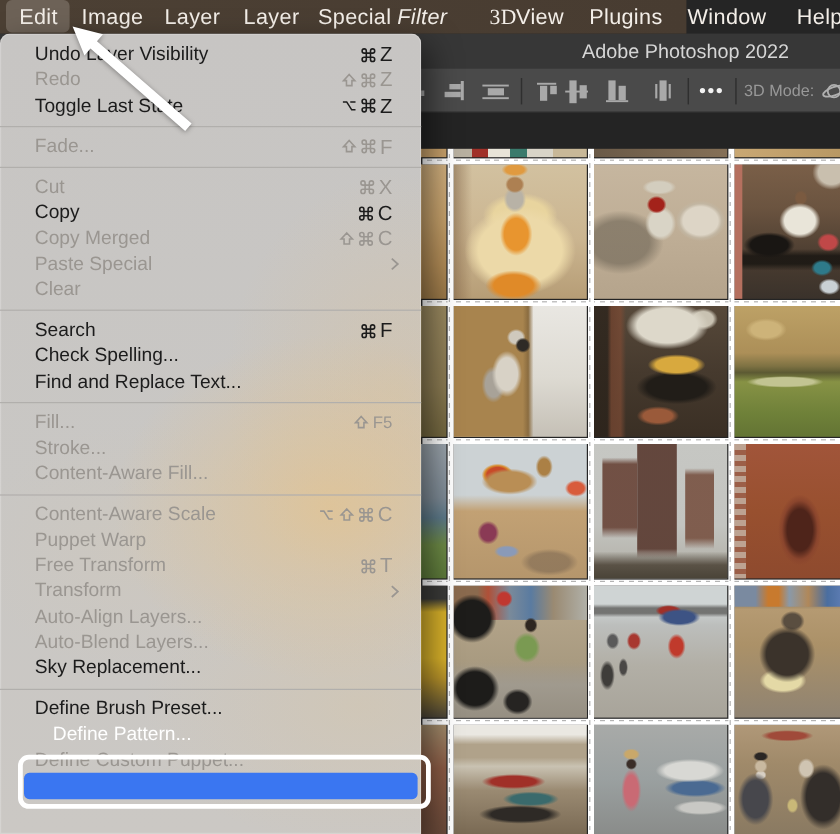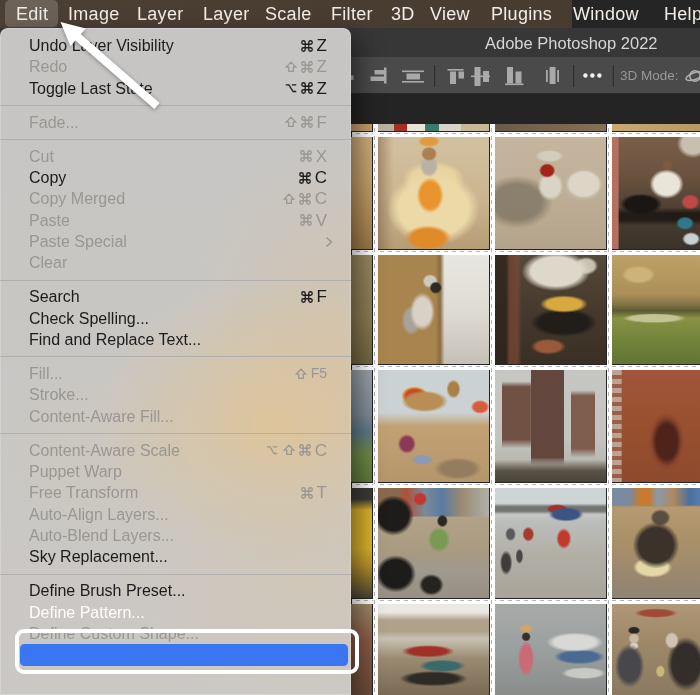--- a/index.html
+++ b/index.html
@@ -227,23 +227,23 @@
   </g>
 </svg>
 </div>
 
 <div id="menubar">
   <div id="edithl"></div>
   <div class="mi" style="left:16px;">Edit</div>
   <div class="mi" style="left:68px;text-align:center;">Image</div>
   <div class="mi" style="left:137px;">Layer</div>
   <div class="mi" style="left:203px;">Layer</div>
-  <div class="mi" style="left:265px;">Scale</div>
-  <div class="mi" style="left:331px;">Filter</div>
-  <div class="mi" style="left:391px;">3D</div>
+  <div class="mi" style="left:265px;">Special</div>
+  <div class="mi" style="left:331px;font-style:italic;">Filter</div>
+  <div class="mi" style="left:408px;font-family:Liberation Serif, serif;">3D</div>
   <div class="mi" style="left:430px;">View</div>
   <div class="mi" style="left:491px;">Plugins</div>
   <div class="mi" style="left:573px;">Window</div>
   <div class="mi" style="left:664px;">Help</div>
 </div>
 
 <div id="menu">
 <div id="defpat"></div>
 <div class="wrap">
   <div class="mrow">
@@ -317,29 +317,20 @@
             <svg class="k" width="14" height="14" viewBox="0 0 16 16">
               <path d="M8 2.4 L13.4 8.2 H10.6 V13 H5.4 V8.2 H2.6 Z"></path>
             </svg>
             <svg class="k" width="14" height="14" viewBox="0 0 16 16">
               <path d="M6 12 V4 A2 2 0 1 0 4 6 H12 A2 2 0 1 0 10 4 V12 A2 2 0 1 0 12 10 H4 A2 2 0 1 0 6 12 Z"></path>
             </svg>
             <span>C</span>
           </span>
         </div>
   <div class="mrow dis">
-          <span class="lab">Paste</span>
-          <span class="sc">
-            <svg class="k" width="14" height="14" viewBox="0 0 16 16">
-              <path d="M6 12 V4 A2 2 0 1 0 4 6 H12 A2 2 0 1 0 10 4 V12 A2 2 0 1 0 12 10 H4 A2 2 0 1 0 6 12 Z"></path>
-            </svg>
-            <span>V</span>
-          </span>
-        </div>
-  <div class="mrow dis">
           <span class="lab">Paste Special</span>
           <span class="sc" style="right:18px">
             <svg class="k" width="9" height="14" viewBox="0 0 9 14">
               <path d="M2.5 2.5 L7.5 7 L2.5 11.5" stroke-width="1.7"></path>
             </svg>
           </span>
         </div>
   <div class="mrow dis">
           <span class="lab">Clear</span>
         </div>
@@ -397,37 +388,45 @@
   <div class="mrow dis">
           <span class="lab">Free Transform</span>
           <span class="sc">
             <svg class="k" width="14" height="14" viewBox="0 0 16 16">
               <path d="M6 12 V4 A2 2 0 1 0 4 6 H12 A2 2 0 1 0 10 4 V12 A2 2 0 1 0 12 10 H4 A2 2 0 1 0 6 12 Z"></path>
             </svg>
             <span>T</span>
           </span>
         </div>
   <div class="mrow dis">
+          <span class="lab">Transform</span>
+          <span class="sc" style="right:18px">
+            <svg class="k" width="9" height="14" viewBox="0 0 9 14">
+              <path d="M2.5 2.5 L7.5 7 L2.5 11.5" stroke-width="1.7"></path>
+            </svg>
+          </span>
+        </div>
+  <div class="mrow dis">
           <span class="lab">Auto-Align Layers...</span>
         </div>
   <div class="mrow dis">
           <span class="lab">Auto-Blend Layers...</span>
         </div>
   <div class="mrow">
           <span class="lab">Sky Replacement...</span>
         </div>
   <div class="msep"></div>
   <div class="mrow">
           <span class="lab">Define Brush Preset...</span>
         </div>
-  <div class="mrow" style="color:#fff;">
+  <div class="mrow" style="color:#fff;margin-left:15px;">
           <span class="lab">Define Pattern...</span>
         </div>
   <div class="mrow dis">
-          <span class="lab">Define Custom Shape...</span>
+          <span class="lab">Define Custom Puppet...</span>
         </div>
 </div>
 </div>
 
 <svg class="abs" style="left:0;top:0;filter:drop-shadow(0 1.5px 2px rgba(0,0,0,0.35));" width="250" height="150" viewBox="0 0 250 150">
   <path d="M60.5 22 L85.8 28.6 L80.8 34.3 L159.7 102.9 L154.3 109.1 L75.4 40.4 L70.4 46.2 Z" fill="#ffffff"></path>
 </svg>
 <div id="whitebox"></div>
 </div>
 </body></html>

